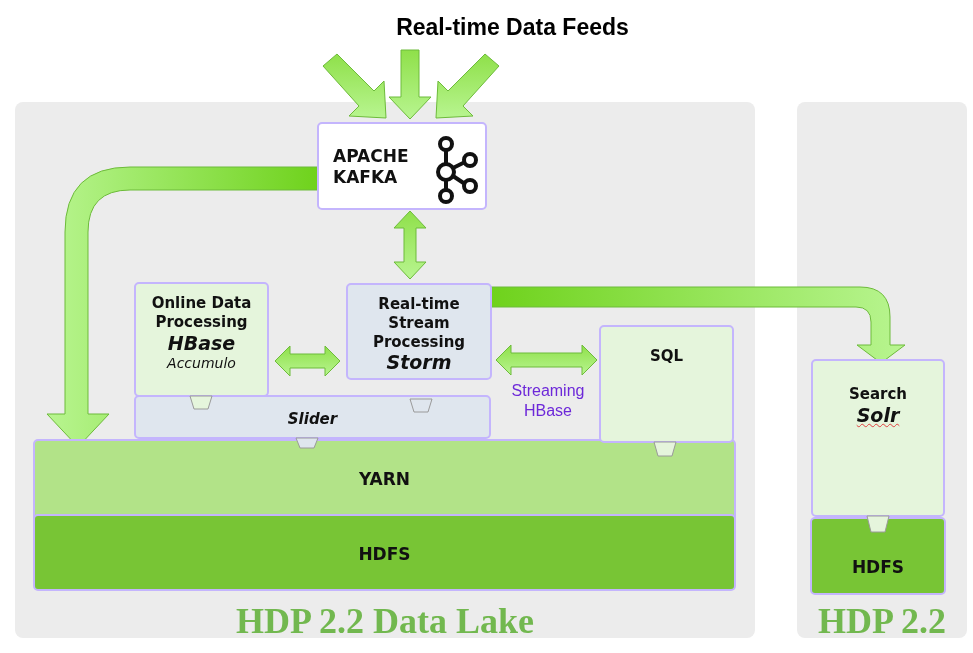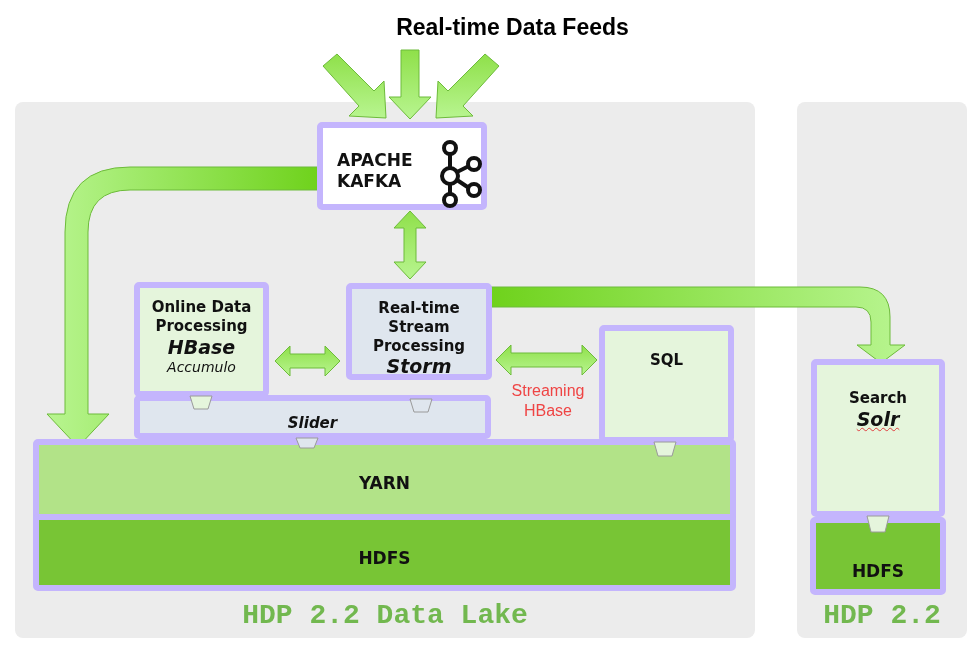--- a/index.html
+++ b/index.html
@@ -1,25 +1,25 @@
 <!DOCTYPE html>
 <html><head>
 <meta charset="utf-8">
 <style>
   html,body{margin:0;padding:0;background:#ffffff;}
   body{width:973px;height:653px;position:relative;overflow:hidden;font-family:"DejaVu Sans",sans-serif;}
   .abs{position:absolute;}
   .panel{background:#ececec;border-radius:8px;}
-  .box{position:absolute;border:6px solid #c4b5fd;border-radius:5px;box-sizing:border-box;text-align:center;color:#111;}
+  .box{position:absolute;border:2px solid #c4b5fd;border-radius:5px;box-sizing:border-box;text-align:center;color:#111;}
   .lt-green{background:#e5f5dc;}
   .lt-blue{background:#dfe6ee;}
   .bold{font-weight:bold;}
   .ital{font-style:italic;}
   .title{position:absolute;left:0;width:973px;top:14px;text-align:center;font-family:"Liberation Sans",sans-serif;font-weight:bold;font-size:23px;color:#000;padding-left:26px;}
-  .caption{position:absolute;font-family:Liberation Mono, monospace;font-weight:bold;color:#72b84f;font-size:28px;text-align:center;}
+  .caption{position:absolute;font-family:Liberation Serif, serif;font-weight:bold;color:#72b84f;font-size:36px;text-align:center;}
   .line{display:block;line-height:1.25;}
   svg{position:absolute;left:0;top:0;}
 </style>
 </head>
 <body>
 
 <div class="abs panel" style="left:15px;top:102px;width:740px;height:536px;"></div>
 <div class="abs panel" style="left:797px;top:102px;width:170px;height:536px;"></div>
 
 <div class="title">Real-time Data Feeds</div>
@@ -91,21 +91,21 @@
   <span class="line bold ital" style="font-size:19px;">HBase</span>
   <span class="line ital" style="font-size:14px;">Accumulo</span>
 </div>
 
 <div class="box lt-blue" style="left:346px;top:283px;width:146px;height:97px;padding-top:10px;">
   <span class="line bold" style="font-size:15px;">Real-time Stream</span>
   <span class="line bold" style="font-size:15px;">Processing</span>
   <span class="line bold ital" style="font-size:19px;">Storm</span>
 </div>
 
-<div class="abs" style="left:497px;top:381px;width:102px;text-align:center;font-family:'Liberation Sans',sans-serif;font-size:16px;color:#ef4444;line-height:20px;">
+<div class="abs" style="left:497px;top:381px;width:102px;text-align:center;font-family:'Liberation Sans',sans-serif;font-size:16px;color:#6d28d9;line-height:20px;">
   <span class="line">Streaming</span>
   <span class="line">HBase</span>
 </div>
 
 <div class="box" style="left:33px;top:439px;width:703px;height:94px;background:#b2e388;">
   <div class="bold" style="position:absolute;left:0;right:0;top:28px;font-size:17px;">YARN</div>
 </div>
 
 <div class="box lt-green" style="left:599px;top:325px;width:135px;height:118px;padding-top:20px;">
   <span class="line bold" style="font-size:15px;">SQL</span>

